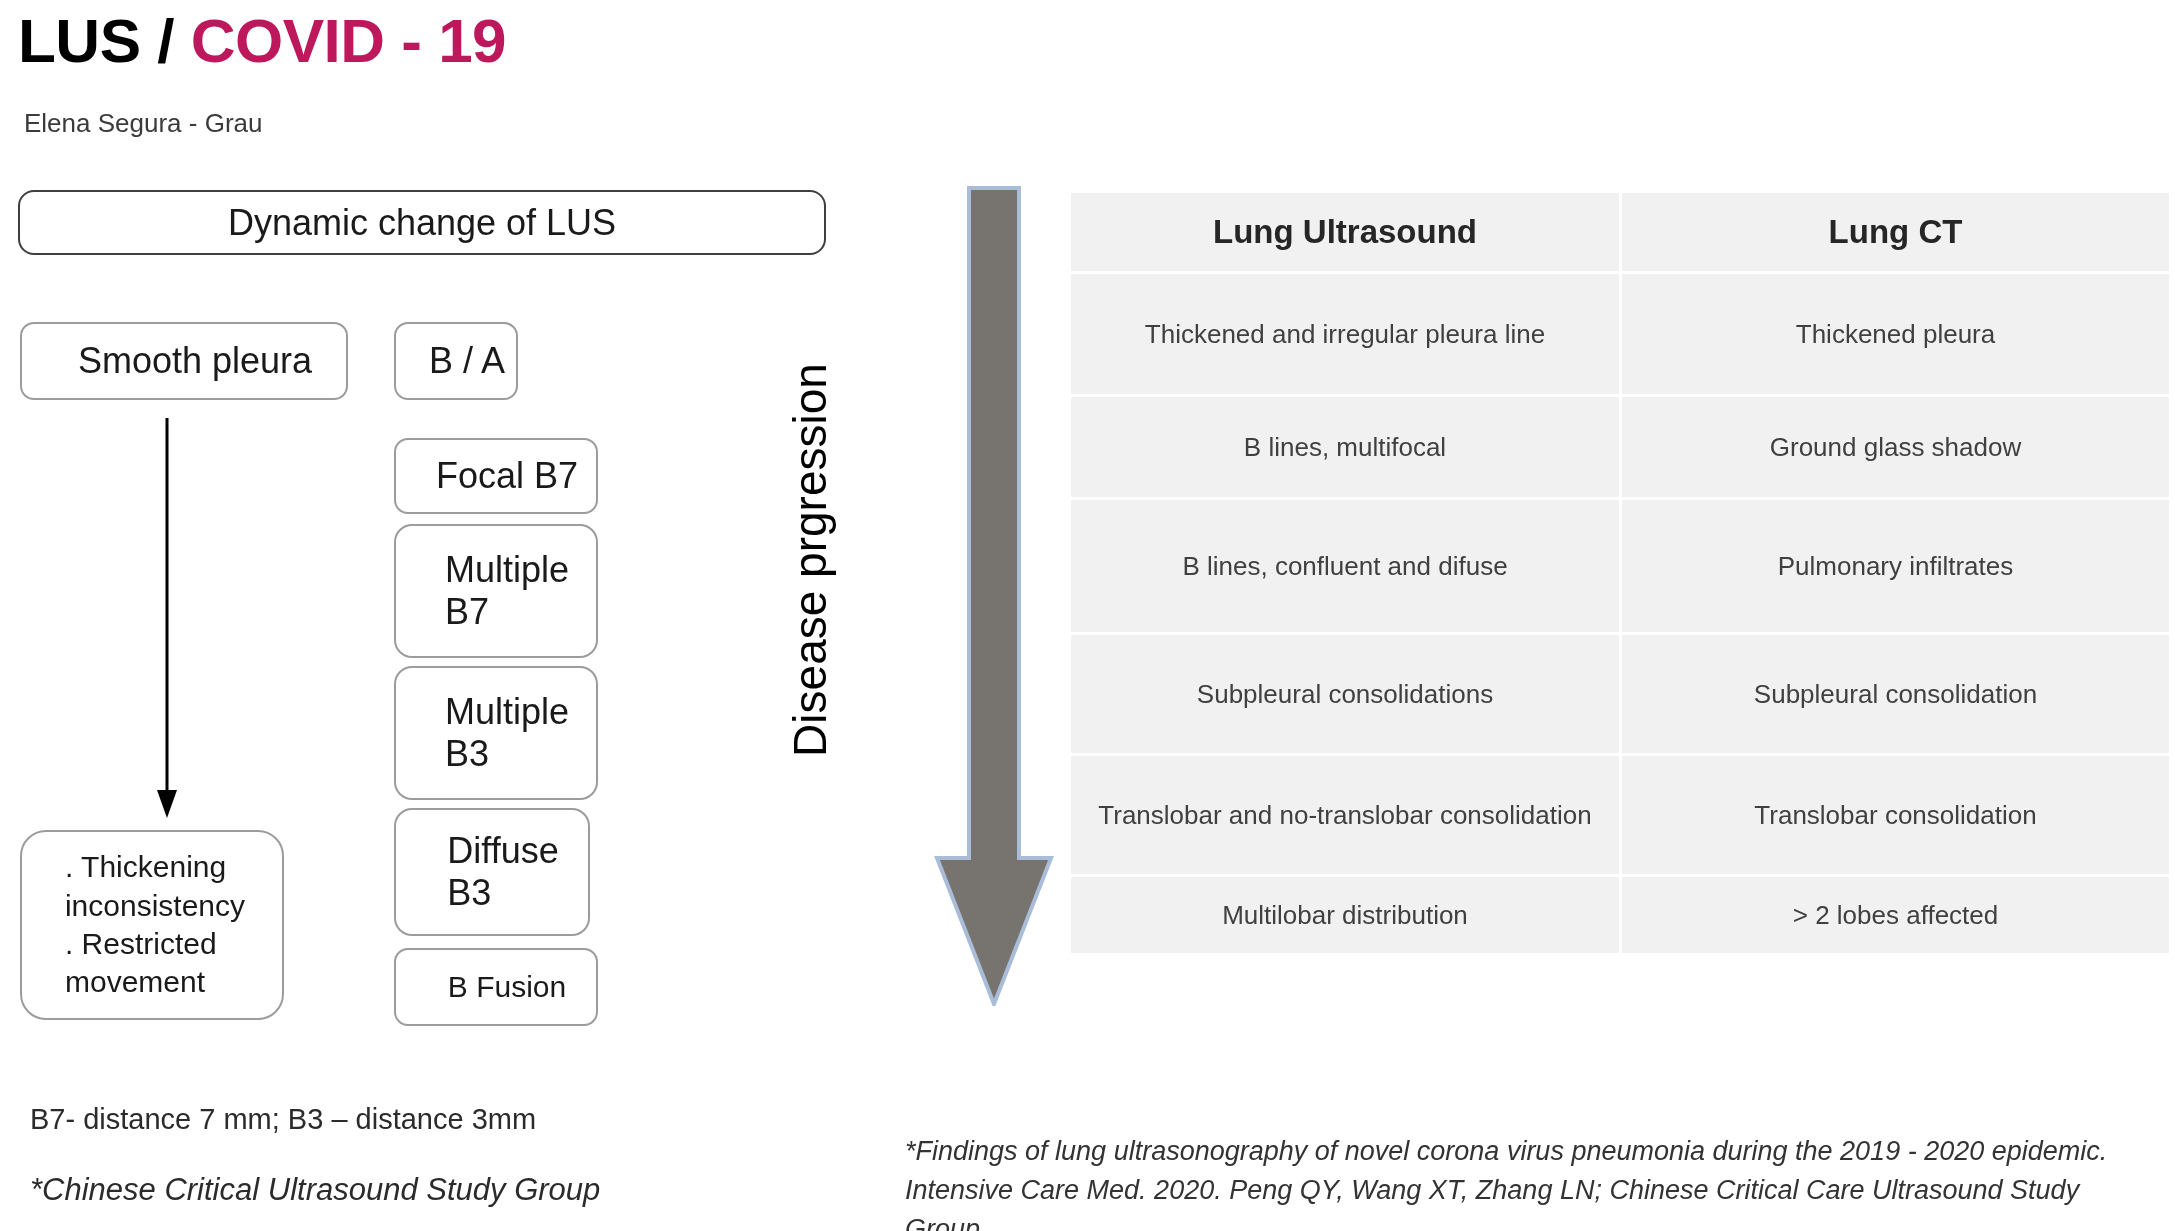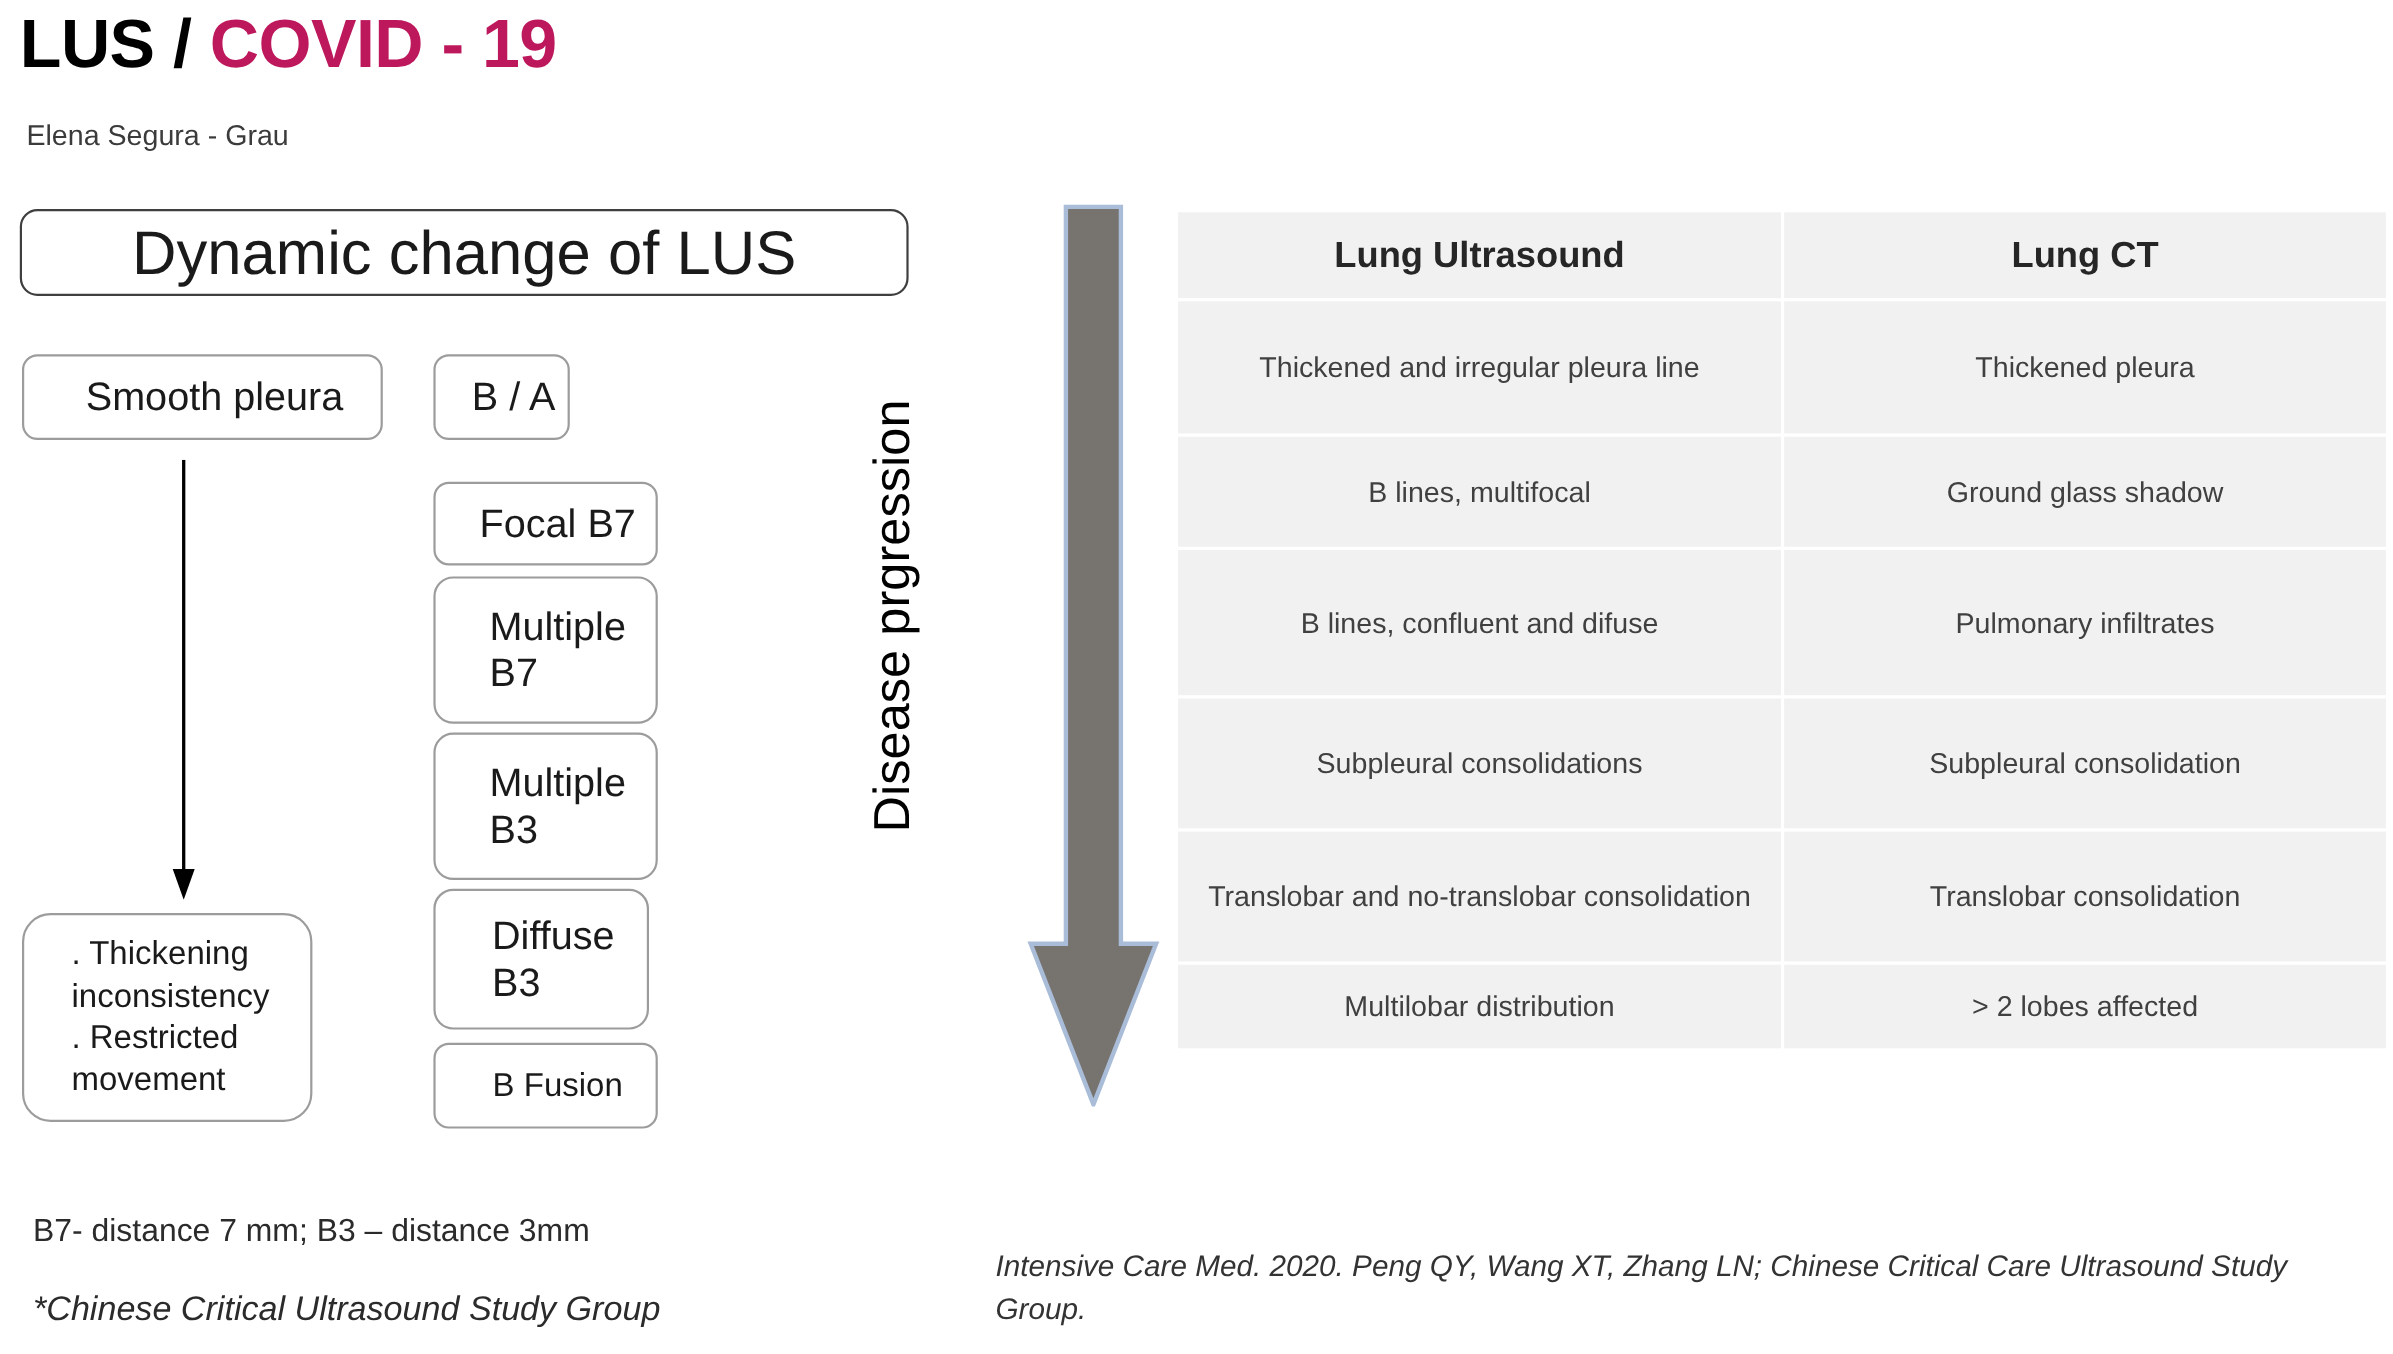--- a/index.html
+++ b/index.html
@@ -49,25 +49,25 @@
     background: #ffffff;
     border: 2px solid #9c9c9c;
     border-radius: 14px;
     display: flex;
     align-items: center;
     color: #1a1a1a;
   }
   .rbox.left    { justify-content: center; }
 
   #hdr-box {
-    left: 18px; top: 190px; width: 808px; height: 79px;
+    left: 18px; top: 190px; width: 808px; height: 65px;
     border: 2px solid #3f3f3f;
     border-radius: 16px;
     justify-content: center;
-    font-size: 56px;
+    font-size: 36px;
     font-weight: normal;
   }
 
   #box-smooth {
     left: 20px; top: 322px; width: 328px; height: 78px;
     font-size: 36px;
     padding-left: 22px;
   }
   #box-ba {
     left: 394px; top: 322px; width: 124px; height: 78px;
@@ -317,16 +317,17 @@
         <td>Translobar consolidation</td>
       </tr>
       <tr class="r-last">
         <td>Multilobar distribution</td>
         <td>&gt; 2 lobes affected</td>
       </tr>
     </tbody>
   </table>
 
   <div id="citation">
+    <span class="cline">*Findings of lung ultrasonography of novel corona virus pneumonia during the 2019 - 2020 epidemic.</span>
     <span class="cline">Intensive Care Med. 2020. Peng QY, Wang XT, Zhang LN; Chinese Critical Care Ultrasound Study Group.</span>
   </div>
 
 </div>
 
 </body></html>

